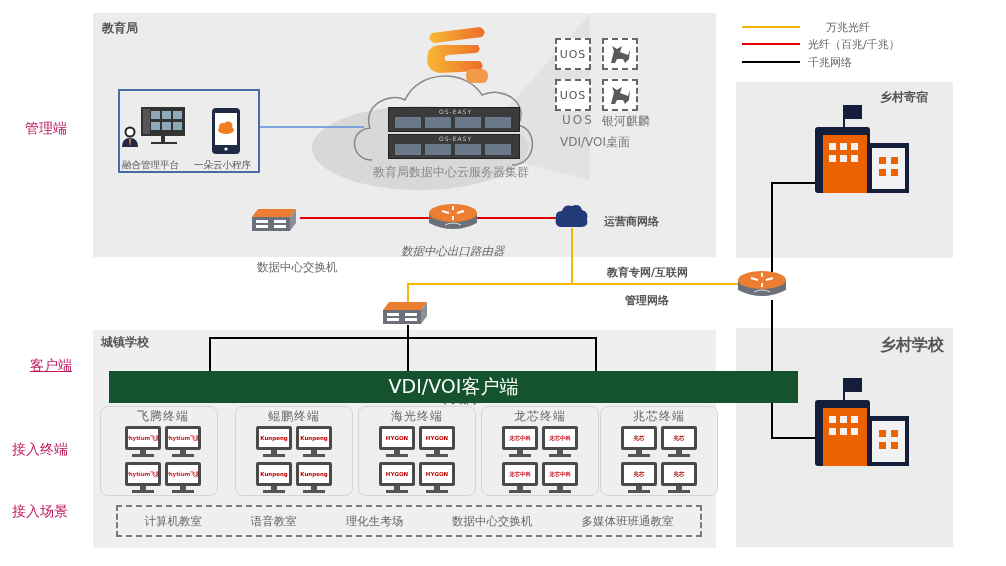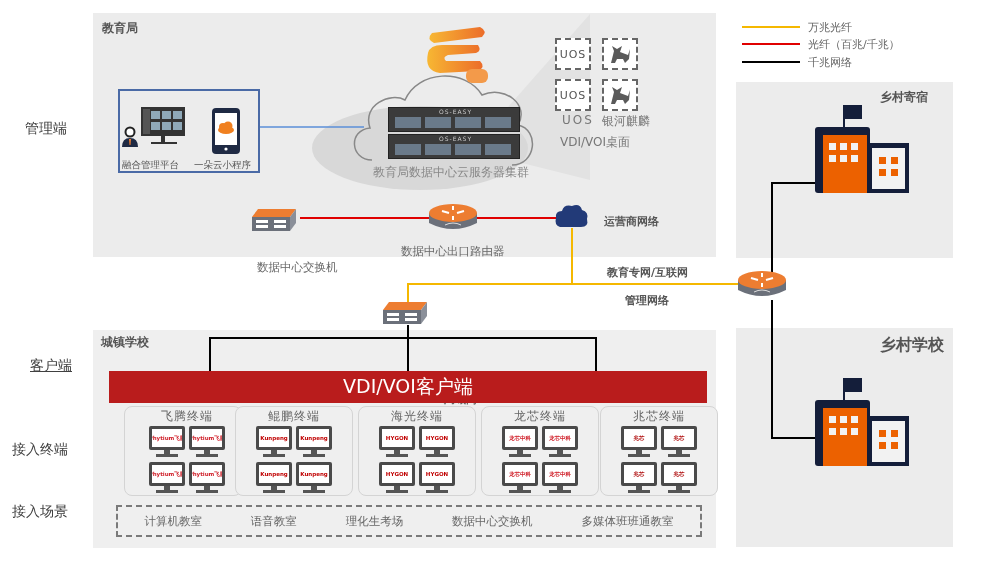--- a/index.html
+++ b/index.html
@@ -1,34 +1,34 @@
 <!DOCTYPE html>
 <html><head>
 <meta charset="utf-8">
 <style>
   html, body { margin:0; padding:0; background:#ffffff; }
   body { width:1006px; height:566px; position:relative; overflow:hidden; font-family:"DejaVu Sans", "Liberation Sans", sans-serif; color:#666; }
   .abs { position:absolute; }
   .panel { position:absolute; background:#ececec; }
   .panel-title { position:absolute; font-size:12px; font-weight:bold; color:#555; }
-  .side-label { position:absolute; font-size:14px; color:#404040; }
+  .side-label { position:absolute; font-size:14px; color:#be185d; }
   .cap { position:absolute; font-size:11px; color:#666; white-space:nowrap; }
   .bold-cap { position:absolute; font-size:11px; color:#555; font-weight:bold; white-space:nowrap; }
   .legend-row { position:absolute; left:742px; height:14px; display:flex; align-items:center; font-size:11px; color:#666; }
   .legend-line { width:58px; height:2px; margin-right:8px; }
   .mgmt-box { position:absolute; left:118px; top:89px; width:142px; height:84px; border:2px solid #4a6aa6; box-sizing:border-box; }
   .terminal-group { position:absolute; top:406px; width:118px; height:90px; border:1.5px solid #d4d4d4; border-radius:8px; background:#efefef; box-sizing:border-box; }
   .tg-title { text-align:center; font-size:12px; color:#666; margin-top:1px; letter-spacing:1px; }
   .mon-grid { display:grid; grid-template-columns: 36px 36px; gap:3px 4px; justify-content:center; margin-top:1px; }
   .monitor { width:36px; height:33px; position:relative; }
   .monitor .screen { position:absolute; left:0; top:0; width:36px; height:24px; background:#4a4a4a; border-radius:2px; }
   .monitor .screen .inner { position:absolute; left:3px; top:3px; right:3px; bottom:3px; background:#fff; display:flex; align-items:center; justify-content:center; font-size:5.5px; font-weight:bold; overflow:hidden; white-space:nowrap; }
   .monitor .neck { position:absolute; left:15px; top:24px; width:6px; height:4px; background:#555; }
   .monitor .base { position:absolute; left:7px; top:28px; width:22px; height:3px; background:#555; }
-  .vdi-bar { position:absolute; left:109px; top:371px; width:598px; height:32px; background:#b91c1c; color:#fff; font-size:19px; display:flex; align-items:center; justify-content:center; }
+  .vdi-bar { position:absolute; left:109px; top:371px; width:689px; height:32px; background:#14532d; color:#fff; font-size:19px; display:flex; align-items:center; justify-content:center; }
   .scenario-box { position:absolute; left:116px; top:505px; width:586px; height:32px; border:2px dashed #7a7a7a; box-sizing:border-box; display:flex; align-items:center; justify-content:space-around; font-size:11.5px; color:#666; padding:0 2px; }
   .dashed-os { position:absolute; width:36px; height:32px; border:2px dashed #666; box-sizing:border-box; background:#fff; display:flex; align-items:center; justify-content:center; font-size:11px; color:#555; letter-spacing:1px; }
   svg { position:absolute; left:0; top:0; }
 </style>
 </head>
 <body>
 
 <div class="panel" style="left:93px;top:13px;width:623px;height:244px;"></div>
 <div class="panel" style="left:93px;top:330px;width:623px;height:218px;background:#efefef;"></div>
 <div class="panel" style="left:736px;top:82px;width:217px;height:176px;"></div>
@@ -53,21 +53,21 @@
   <polyline points="572,228 572,284 408,284 408,302" fill="none" stroke="#f5b800" stroke-width="2"></polyline>
   <line x1="572" y1="284" x2="740" y2="284" stroke="#f5b800" stroke-width="2"></line>
 
   <polyline points="210,372 210,338 596,338 596,372" fill="none" stroke="#000" stroke-width="2"></polyline>
   <line x1="408" y1="325" x2="408" y2="372" stroke="#000" stroke-width="2"></line>
 
   <polyline points="772,272 772,183 824,183" fill="none" stroke="#000" stroke-width="2"></polyline>
   <polyline points="772,300 772,438 820,438" fill="none" stroke="#000" stroke-width="2"></polyline>
 </svg>
 
-<div class="legend-row" style="top:20px;">
+<div class="legend-row" style="top:20px;gap:18px;">
   <span class="legend-line" style="background:#f5b800;"></span>
   <span>万兆光纤</span>
 </div>
 <div class="legend-row" style="top:37px;">
   <span class="legend-line" style="background:#e00000;"></span>
   <span>光纤（百兆/千兆）</span>
 </div>
 <div class="legend-row" style="top:55px;">
   <span class="legend-line" style="background:#000;"></span>
   <span>千兆网络</span>
@@ -157,21 +157,21 @@
     <rect x="22" y="18" width="12" height="3" fill="#fff"></rect>
 </svg>
 <div class="cap" style="left:257px;top:244px;font-size:11.5px;margin-top:16px;">数据中心交换机</div>
 
 <svg width="50" height="30" style="left:428px;top:203px;">
   <path d="M1,10 L1,20 Q25,32 49,20 L49,10 Z" fill="#6b707a"></path>
   <ellipse cx="25" cy="10" rx="24" ry="9" fill="#ed7d31"></ellipse>
   <path d="M14,8 L21,10 M36,8 L29,10 M25,3 L25,7 M25,13 L25,17" stroke="#fff" stroke-width="2"></path>
   <path d="M17,22 Q25,18 33,22" stroke="#ddd" stroke-width="1" fill="none"></path>
 </svg>
-<div class="cap" style="left:401px;top:244px;font-size:11.5px;">数据中心出口路由器</div>
+<div class="cap" style="left:401px;top:244px;font-size:11.5px;font-style:italic;">数据中心出口路由器</div>
 
 <svg width="36" height="30" style="left:554px;top:203px;">
   <path d="M6,24 Q0,22 2,15 Q1,8 8,8 Q10,1 18,3 Q26,0 28,7 Q35,9 33,16 Q35,24 27,24 Z" fill="#223a78"></path>
 </svg>
 <div class="bold-cap" style="left:604px;top:214px;">运营商网络</div>
 
 <div class="bold-cap" style="left:607px;top:265px;">教育专网/互联网</div>
 <div class="bold-cap" style="left:625px;top:293px;">管理网络</div>
 
 <svg width="50" height="26" style="left:383px;top:300px;">
@@ -189,21 +189,21 @@
   <ellipse cx="25" cy="10" rx="24" ry="9" fill="#ed7d31"></ellipse>
   <path d="M14,8 L21,10 M36,8 L29,10 M25,3 L25,7 M25,13 L25,17" stroke="#fff" stroke-width="2"></path>
   <path d="M17,22 Q25,18 33,22" stroke="#ddd" stroke-width="1" fill="none"></path>
 </svg>
 
 <div class="panel-title" style="left:101px;top:334px;">城镇学校</div>
 <div class="bold-cap" style="left:444px;top:348px;color:#666;margin-top:44px;">局域网</div>
 <div class="vdi-bar">VDI/VOI客户端</div>
 
 <div id="terminal-groups">
-    <div class="terminal-group" style="left: 124px; padding-left: 8px;">
+    <div class="terminal-group" style="left: 100px; padding-left: 8px;">
       <div class="tg-title">飞腾终端</div>
       <div class="mon-grid">
         <div class="monitor">
           <div class="screen">
             <div class="inner" style="color: rgb(208, 32, 42);">Phytium飞腾</div>
           </div>
           <div class="neck"></div>
           <div class="base"></div>
         </div>
         <div class="monitor">

